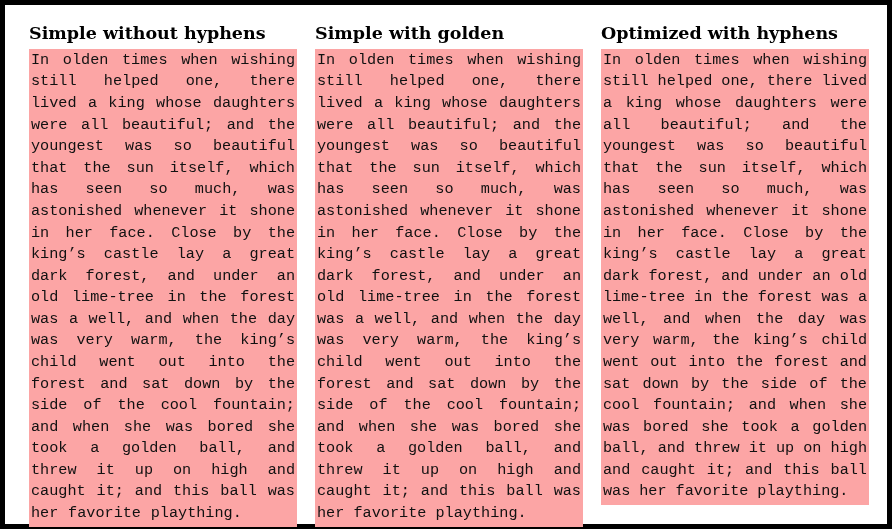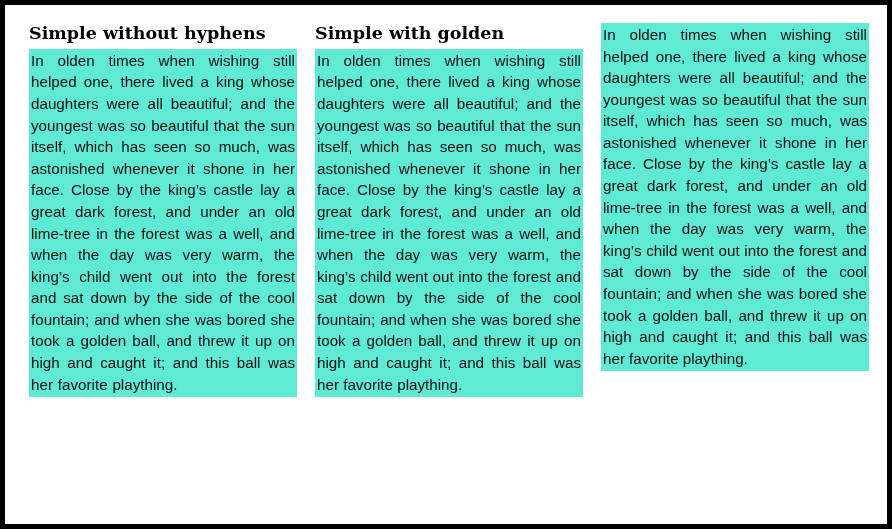--- a/index.html
+++ b/index.html
@@ -39,22 +39,22 @@
   .col-title {
     font-family: "DejaVu Serif", serif;
     font-weight: bold;
     font-size: 17.5px;
     line-height: 1.25;
     color: #000000;
     margin: 0 0 4px 0;
     white-space: nowrap;
   }
   .col-body {
-    background: #5eead4;
-    font-family: Liberation Sans, sans-serif;
+    background: #fca5a5;
+    font-family: Liberation Mono, monospace;
     font-size: 15.2px;
     line-height: 1.42;
     color: #111111;
     text-align: justify;
     text-justify: inter-word;
     padding: 1px 2px 2px 2px;
     box-sizing: border-box;
     hyphens: none;
     -webkit-hyphens: none;
   }
@@ -82,17 +82,18 @@
       <div class="col-title">Simple without hyphens</div>
       <div class="col-body nohyph">In olden times when wishing still helped one, there lived a king whose daughters were all beautiful; and the youngest was so beautiful that the sun itself, which has seen so much, was astonished whenever it shone in her face. Close by the king’s castle lay a great dark forest, and under an old lime-tree in the forest was a well, and when the day was very warm, the king’s child went out into the forest and sat down by the side of the cool fountain; and when she was bored she took a golden ball, and threw it up on high and caught it; and this ball was her favorite plaything.</div>
     </div>
 
     <div class="col">
       <div class="col-title">Simple with golden</div>
       <div class="col-body hyph" lang="en">In olden times when wishing still helped one, there lived a king whose daughters were all beautiful; and the youngest was so beautiful that the sun itself, which has seen so much, was astonished whenever it shone in her face. Close by the king’s castle lay a great dark forest, and under an old lime-tree in the forest was a well, and when the day was very warm, the king’s child went out into the forest and sat down by the side of the cool fountain; and when she was bored she took a golden ball, and threw it up on high and caught it; and this ball was her favorite plaything.</div>
     </div>
 
     <div class="col">
+      <div class="col-title">Optimized with hyphens</div>
       <div class="col-body opt" lang="en">In olden times when wishing still helped one, there lived a king whose daughters were all beautiful; and the youngest was so beautiful that the sun itself, which has seen so much, was astonished whenever it shone in her face. Close by the king’s castle lay a great dark forest, and under an old lime-tree in the forest was a well, and when the day was very warm, the king’s child went out into the forest and sat down by the side of the cool fountain; and when she was bored she took a golden ball, and threw it up on high and caught it; and this ball was her favorite plaything.</div>
     </div>
 
   </div>
 </div>
 
 </body></html>

